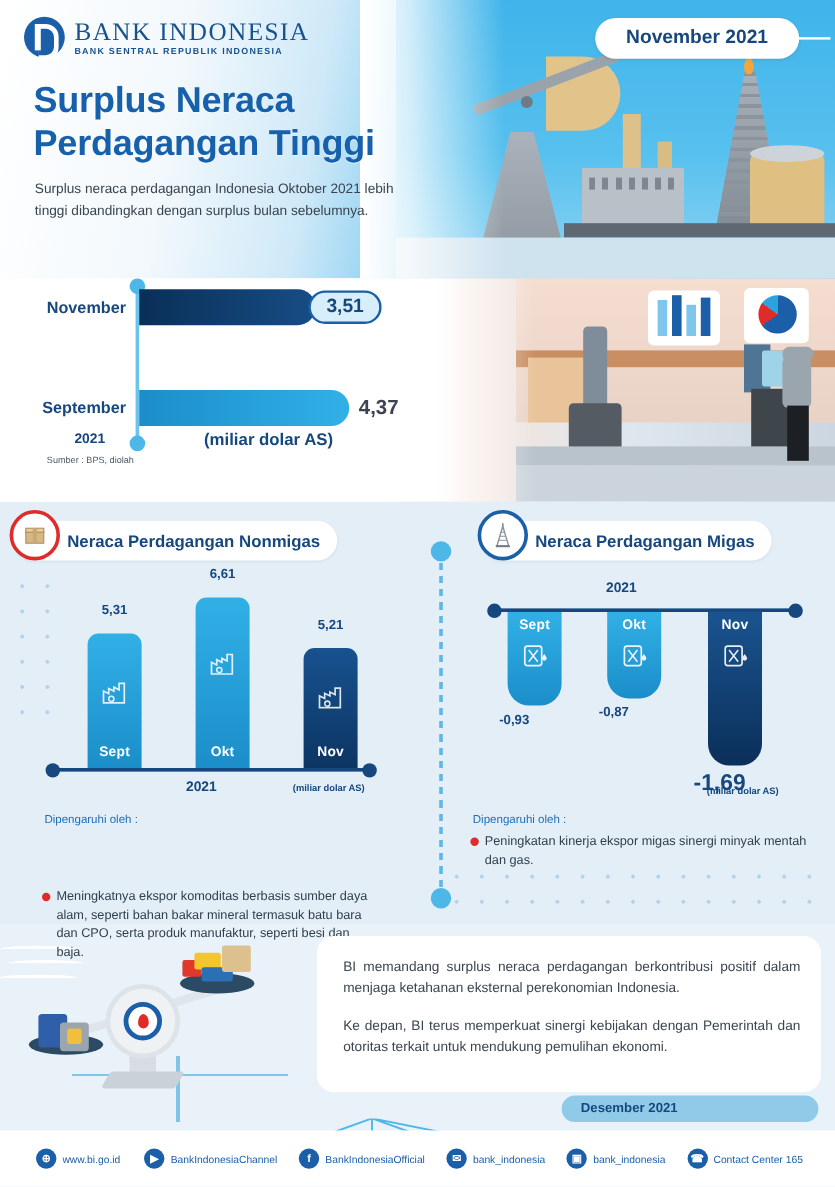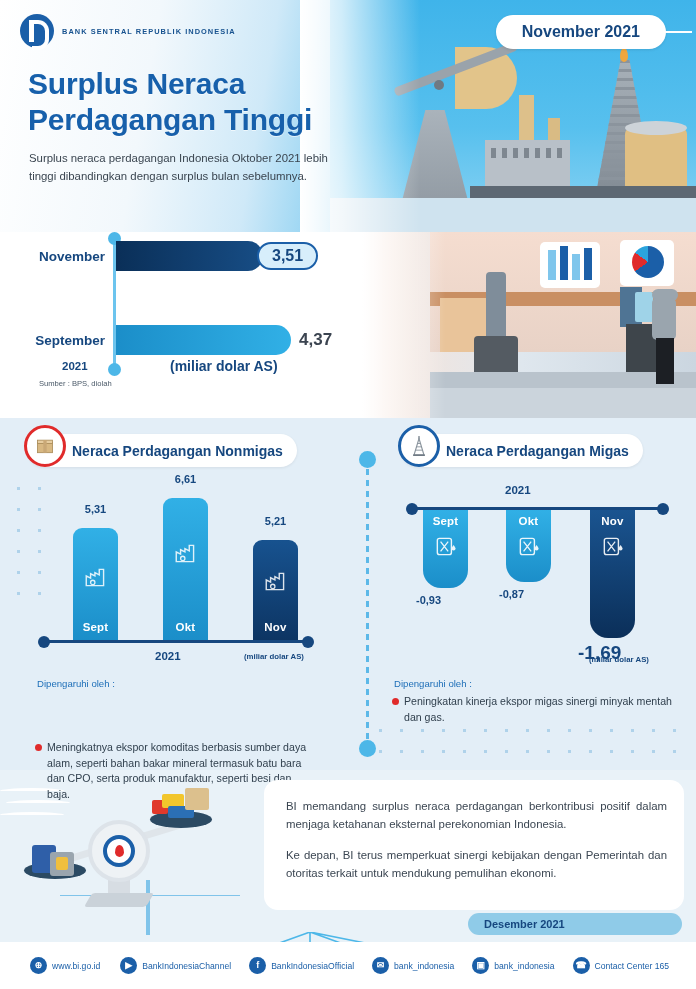--- a/index.html
+++ b/index.html
@@ -295,20 +295,21 @@
       <div class="flame"></div>
       <div class="tank"></div>
       <div class="platform"></div>
       <div class="sea"></div>
     </div>
     <div class="hdr-fade"></div>
 
     <div class="logo">
       <div class="logo-mark"></div>
       <div class="logo-txt">
+        <div class="logo-title">BANK INDONESIA</div>
         <div class="logo-sub">BANK SENTRAL REPUBLIK INDONESIA</div>
       </div>
     </div>
 
     <div class="date-badge">November 2021</div>
 
     <div class="hdr-title">
       <div>Surplus Neraca</div>
       <div>Perdagangan Tinggi</div>
     </div>
@@ -364,21 +365,21 @@
   <div class="unit-main">(miliar dolar AS)</div>
 
   <div class="panels"></div>
   <div class="dotgrid" style="left:8px;top:478px;width:50px;height:130px;"></div>
   <div class="dotgrid" style="left:370px;top:720px;width:320px;height:46px;"></div>
 
   <div class="divider"></div>
   <div class="divider-dot" style="top:451px;"></div>
   <div class="divider-dot" style="top:740px;"></div>
 
-  <div class="sec-head" style="left:28px; top:434px; padding:0 14px 0 44px;">
+  <div class="sec-head" style="left:12px; top:434px; padding:0 14px 0 44px;">
     <div class="sec-icon ring-red">
       <svg width="20" height="20" viewBox="0 0 24 24" aria-hidden="true">
         <rect x="3" y="8" width="18" height="12" fill="#d8b882" stroke="#a98b58" stroke-width="1"></rect>
         <rect x="3" y="5" width="18" height="4" fill="#e7cda0" stroke="#a98b58" stroke-width="1"></rect>
         <rect x="10" y="5" width="4" height="15" fill="#c9a876"></rect>
       </svg>
     </div>
     <span class="sec-title">Neraca Perdagangan Nonmigas</span>
   </div>
 

